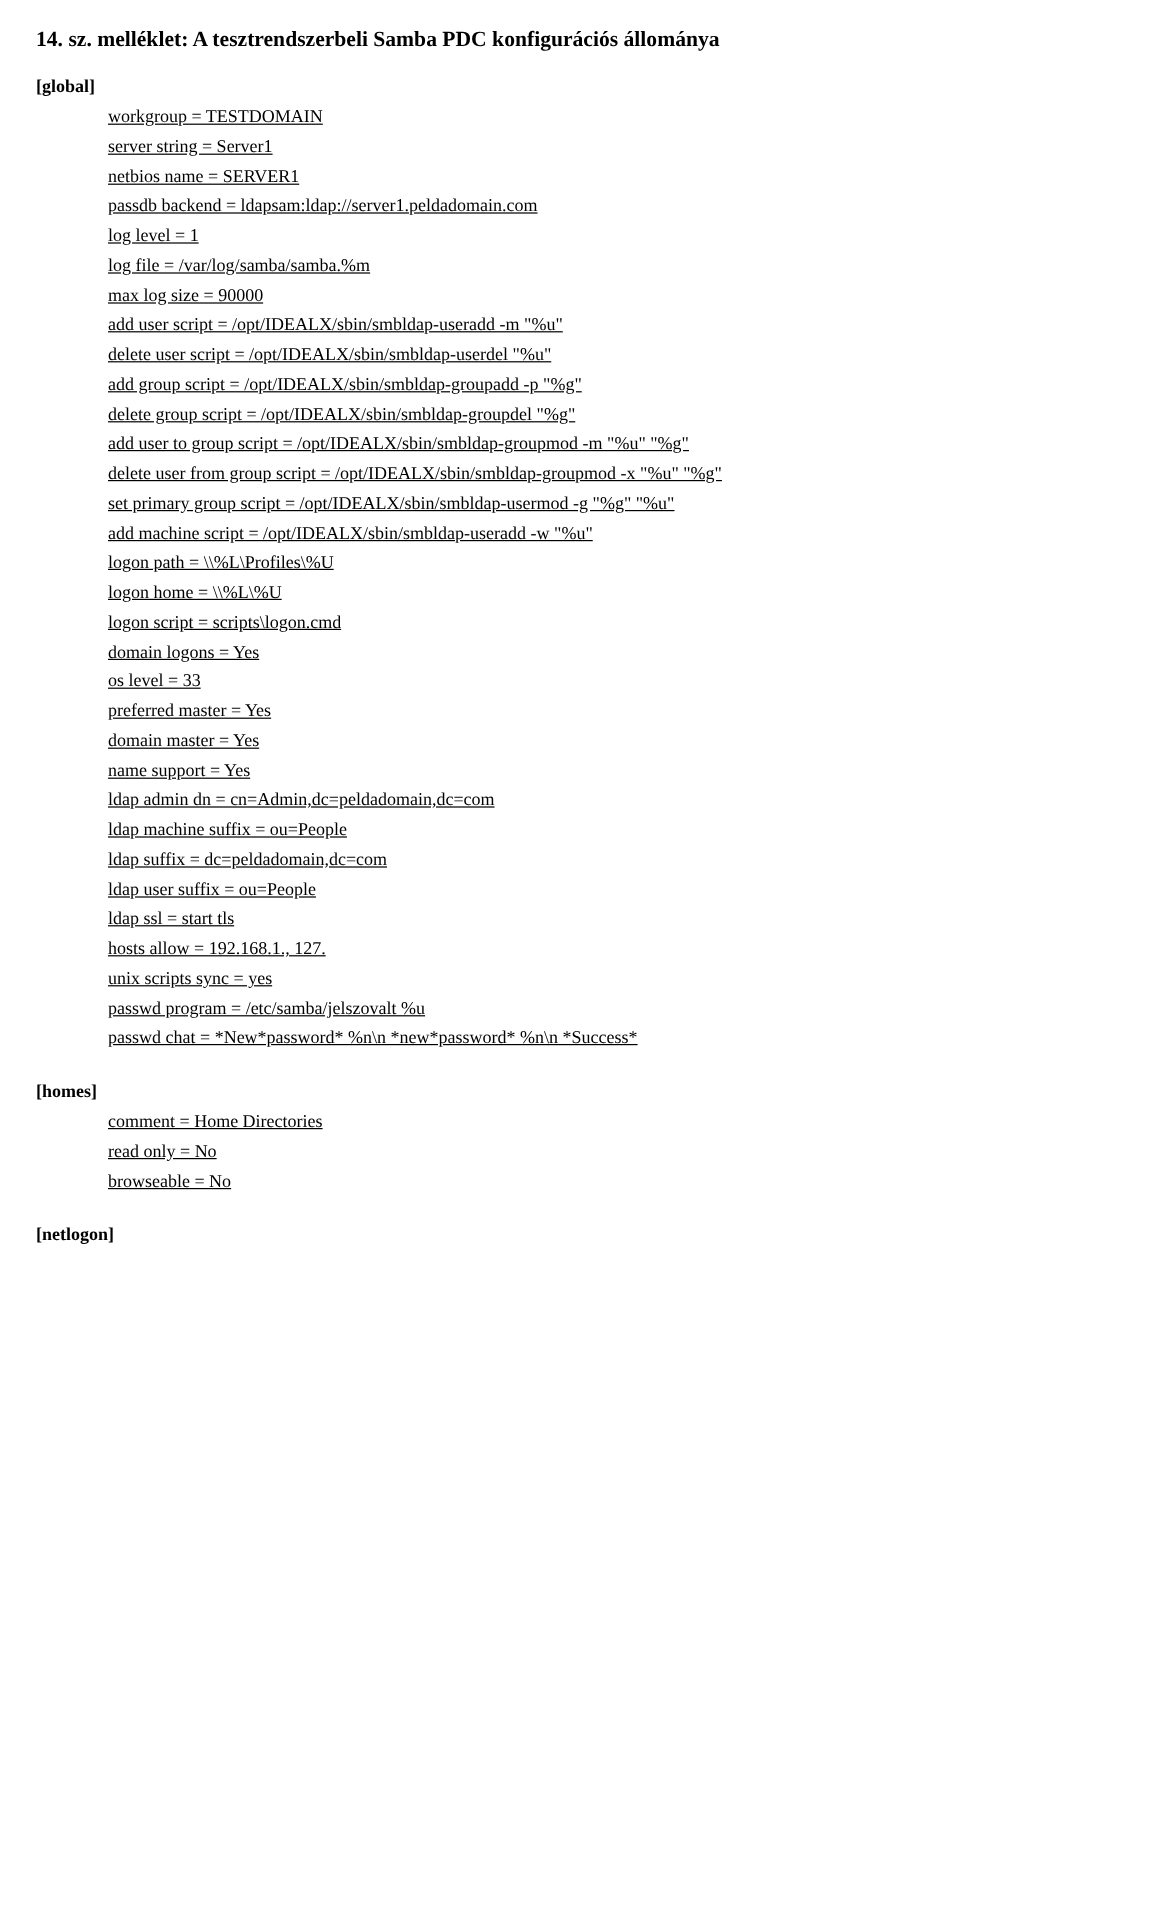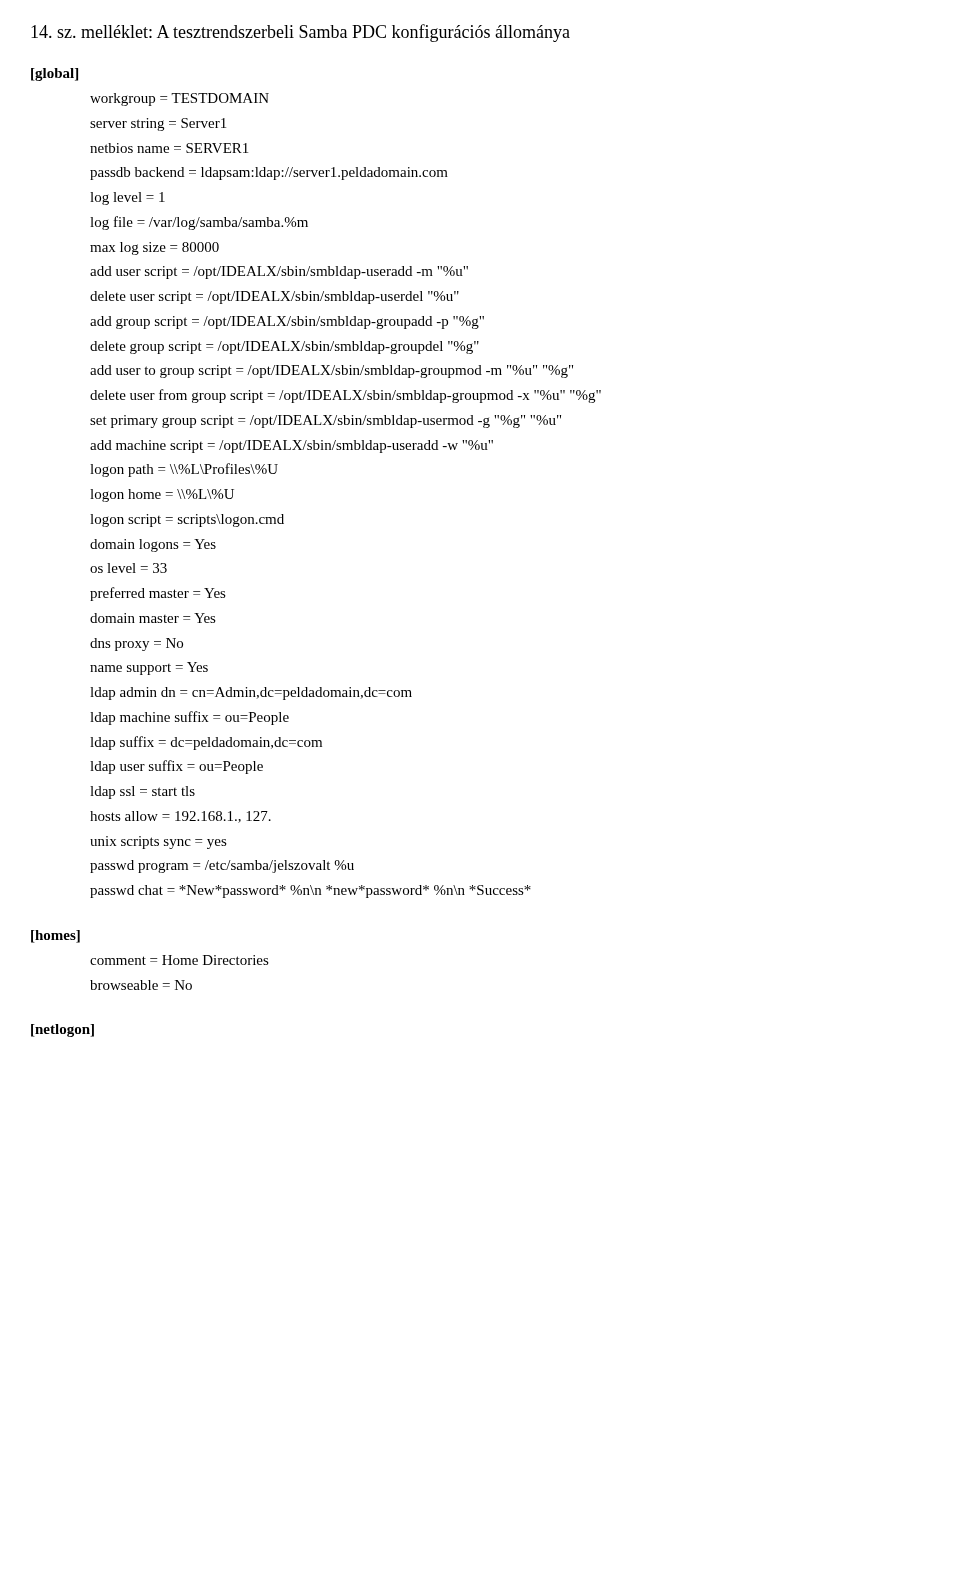--- a/index.html
+++ b/index.html
@@ -11,89 +11,90 @@
       background: #ffffff;
       font-family: 'Times New Roman', Times, serif;
       font-size: 15px;
       color: #000000;
       padding: 20px 30px;
       width: 960px;
       min-height: 1591px;
     }
     .page-title {
       font-size: 18px;
-      font-weight: normal;
+      font-weight: bold;
       margin-bottom: 20px;
       line-height: 1.4;
     }
     .config-block {
       margin-bottom: 24px;
     }
     .section-header {
       font-size: 15px;
       font-weight: bold;
       margin-bottom: 4px;
     }
     .config-content {
       padding-left: 60px;
       line-height: 1.65;
       font-size: 15px;
     }
     .config-content p {
       margin: 0;
       line-height: 1.65;
+      text-decoration: underline;
     }
   </style>
 </head>
 <body>
 
 <h1 class="page-title">14. sz. melléklet: A tesztrendszerbeli Samba PDC konfigurációs állománya</h1>
 
 <div class="config-block">
   <div class="section-header">[global]</div>
   <div class="config-content">
     <p>workgroup = TESTDOMAIN</p>
     <p>server string = Server1</p>
     <p>netbios name = SERVER1</p>
     <p>passdb backend = ldapsam:ldap://server1.peldadomain.com</p>
     <p>log level = 1</p>
     <p>log file = /var/log/samba/samba.%m</p>
-    <p>max log size = 80000</p>
+    <p>max log size = 90000</p>
     <p>add user script = /opt/IDEALX/sbin/smbldap-useradd -m "%u"</p>
     <p>delete user script = /opt/IDEALX/sbin/smbldap-userdel "%u"</p>
     <p>add group script = /opt/IDEALX/sbin/smbldap-groupadd -p "%g"</p>
     <p>delete group script = /opt/IDEALX/sbin/smbldap-groupdel "%g"</p>
     <p>add user to group script = /opt/IDEALX/sbin/smbldap-groupmod -m "%u" "%g"</p>
     <p>delete user from group script = /opt/IDEALX/sbin/smbldap-groupmod -x "%u" "%g"</p>
     <p>set primary group script = /opt/IDEALX/sbin/smbldap-usermod -g "%g" "%u"</p>
     <p>add machine script = /opt/IDEALX/sbin/smbldap-useradd -w "%u"</p>
     <p>logon path = \\%L\Profiles\%U</p>
     <p>logon home = \\%L\%U</p>
     <p>logon script = scripts\logon.cmd</p>
     <p>domain logons = Yes</p>
     <p>os level = 33</p>
     <p>preferred master = Yes</p>
     <p>domain master = Yes</p>
-    <p>dns proxy = No</p>
     <p>name support = Yes</p>
     <p>ldap admin dn = cn=Admin,dc=peldadomain,dc=com</p>
     <p>ldap machine suffix = ou=People</p>
     <p>ldap suffix = dc=peldadomain,dc=com</p>
     <p>ldap user suffix = ou=People</p>
     <p>ldap ssl = start tls</p>
     <p>hosts allow = 192.168.1., 127.</p>
     <p>unix scripts sync = yes</p>
     <p>passwd program = /etc/samba/jelszovalt %u</p>
     <p>passwd chat = *New*password* %n\n *new*password* %n\n *Success*</p>
   </div>
 </div>
 
 <div class="config-block">
   <div class="section-header">[homes]</div>
   <div class="config-content">
     <p>comment = Home Directories</p>
+    <p>read only = No</p>
     <p>browseable = No</p>
   </div>
 </div>
 
 <div class="config-block">
   <div class="section-header">[netlogon]</div>
 </div>
 
 </body></html>

